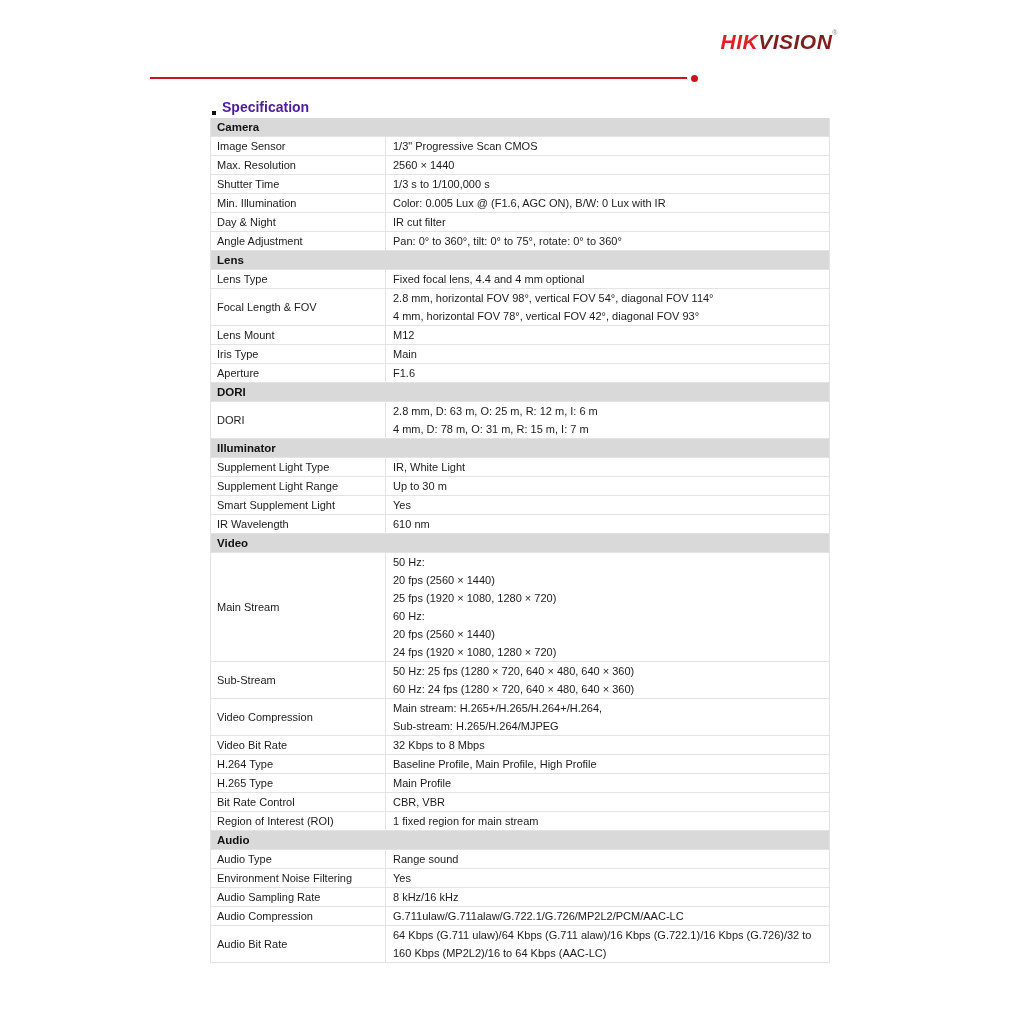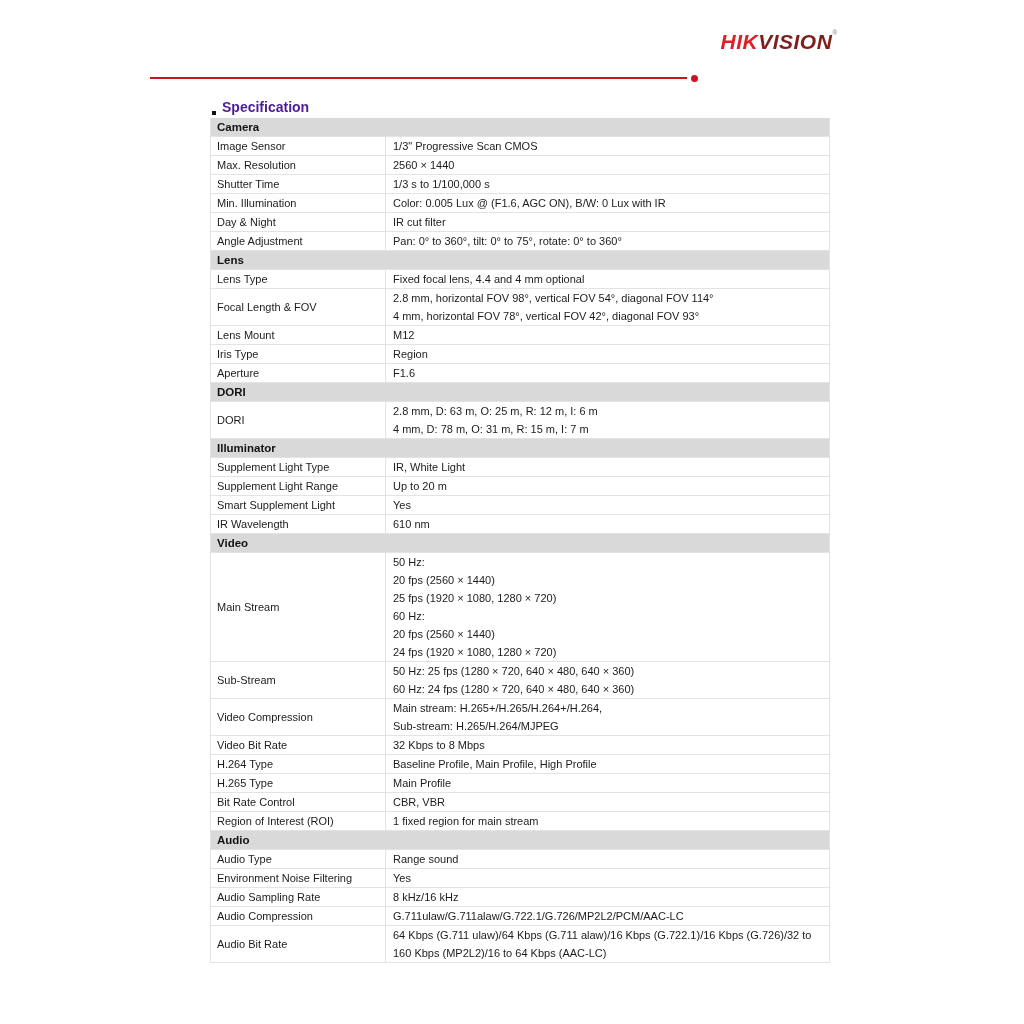--- a/index.html
+++ b/index.html
@@ -209,21 +209,21 @@
         </div>
         <div class="value">
           <div class="line">M12</div>
         </div>
       </div>
       <div class="row">
         <div class="label">
           <span>Iris Type</span>
         </div>
         <div class="value">
-          <div class="line">Region</div>
+          <div class="line">Main</div>
         </div>
       </div>
       <div class="row">
         <div class="label">
           <span>Aperture</span>
         </div>
         <div class="value">
           <div class="line">F1.6</div>
         </div>
       </div>
@@ -244,21 +244,21 @@
         </div>
         <div class="value">
           <div class="line">IR, White Light</div>
         </div>
       </div>
       <div class="row">
         <div class="label">
           <span>Supplement Light Range</span>
         </div>
         <div class="value">
-          <div class="line">Up to 20 m</div>
+          <div class="line">Up to 30 m</div>
         </div>
       </div>
       <div class="row">
         <div class="label">
           <span>Smart Supplement Light</span>
         </div>
         <div class="value">
           <div class="line">Yes</div>
         </div>
       </div>

